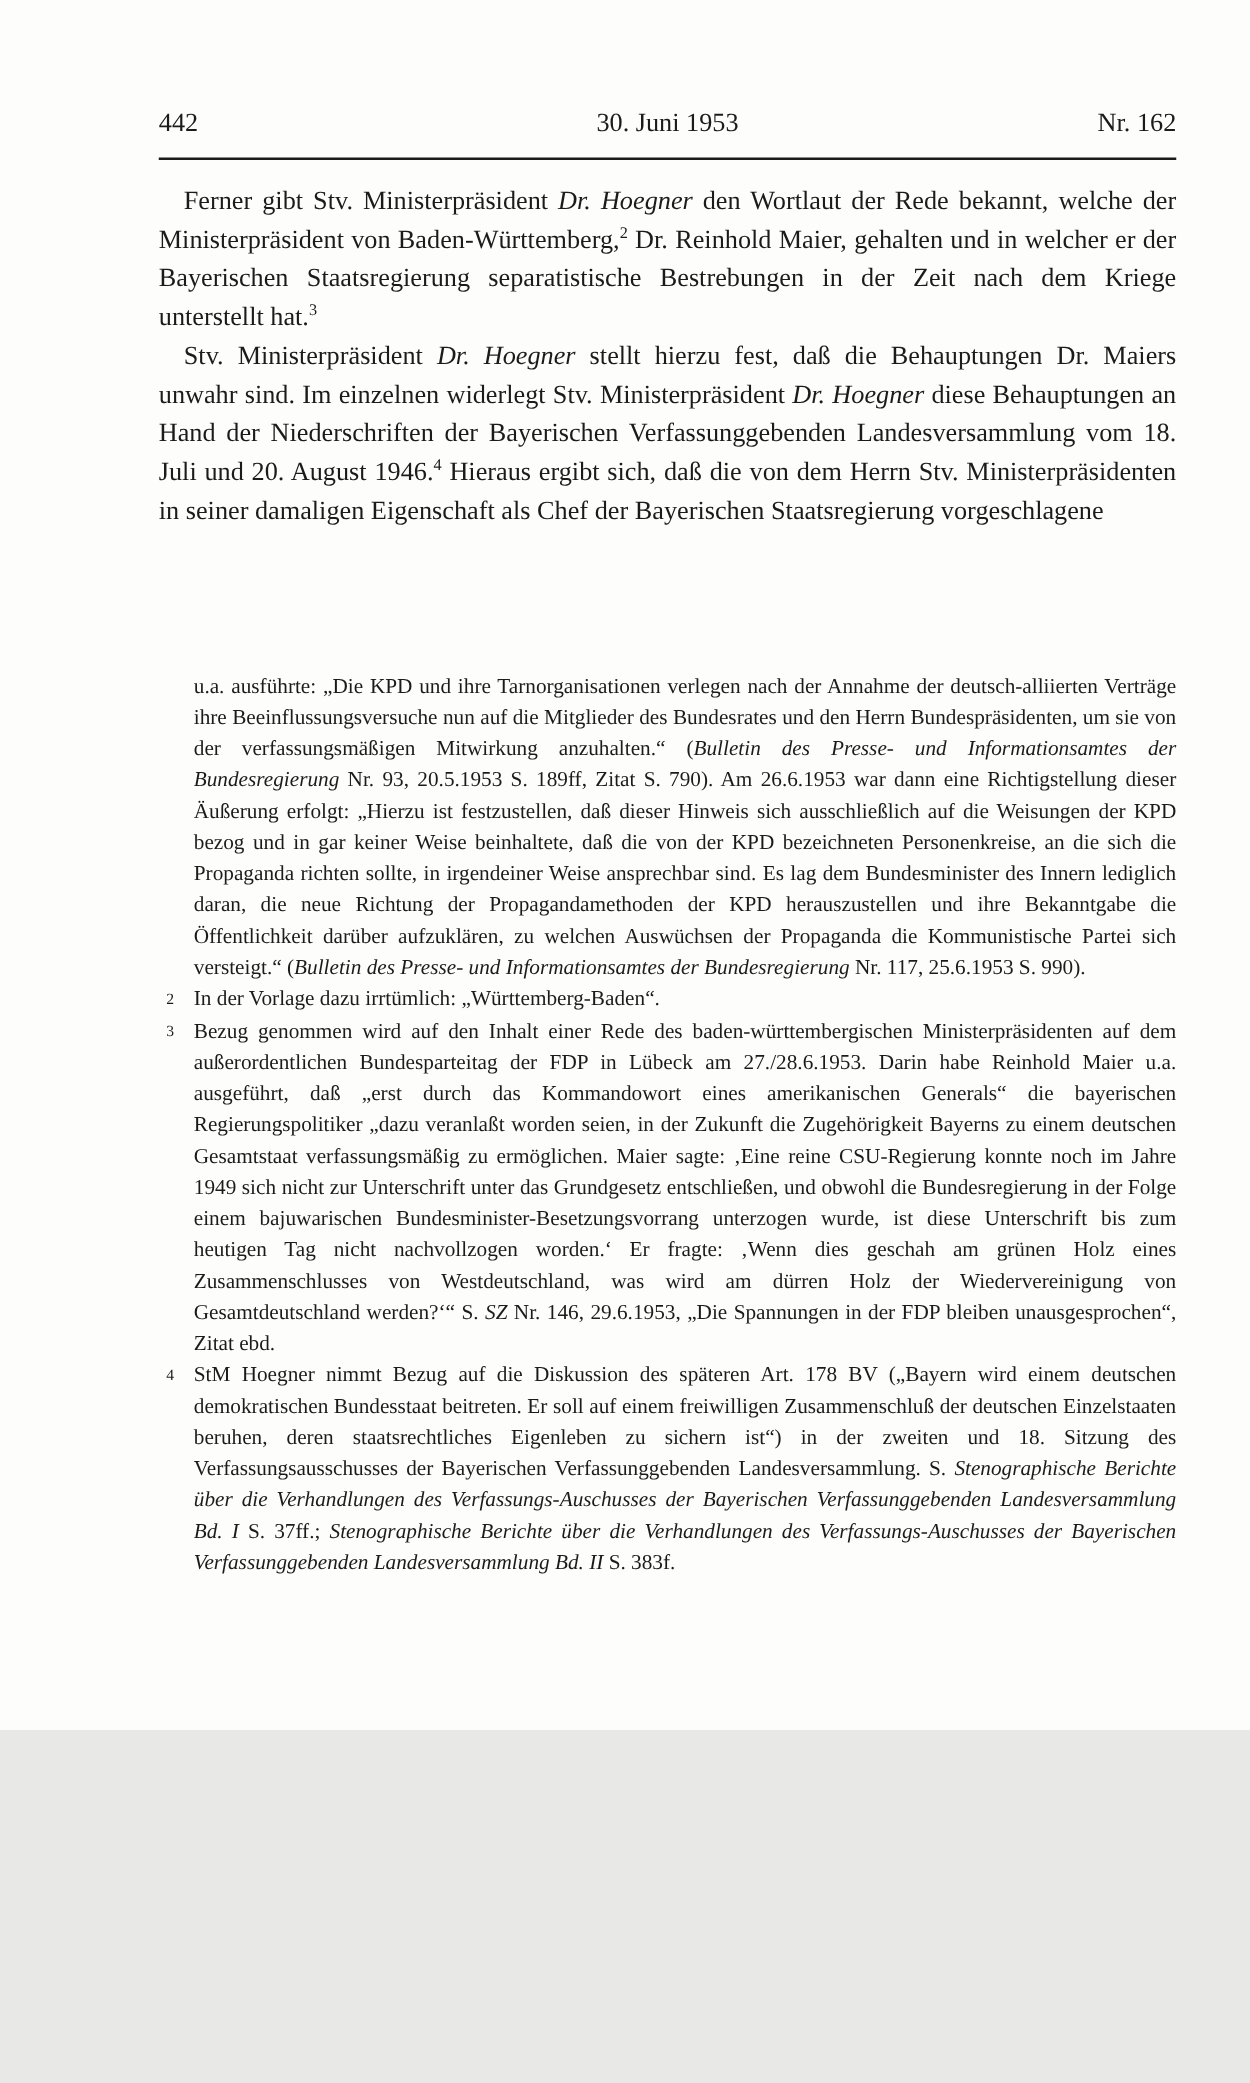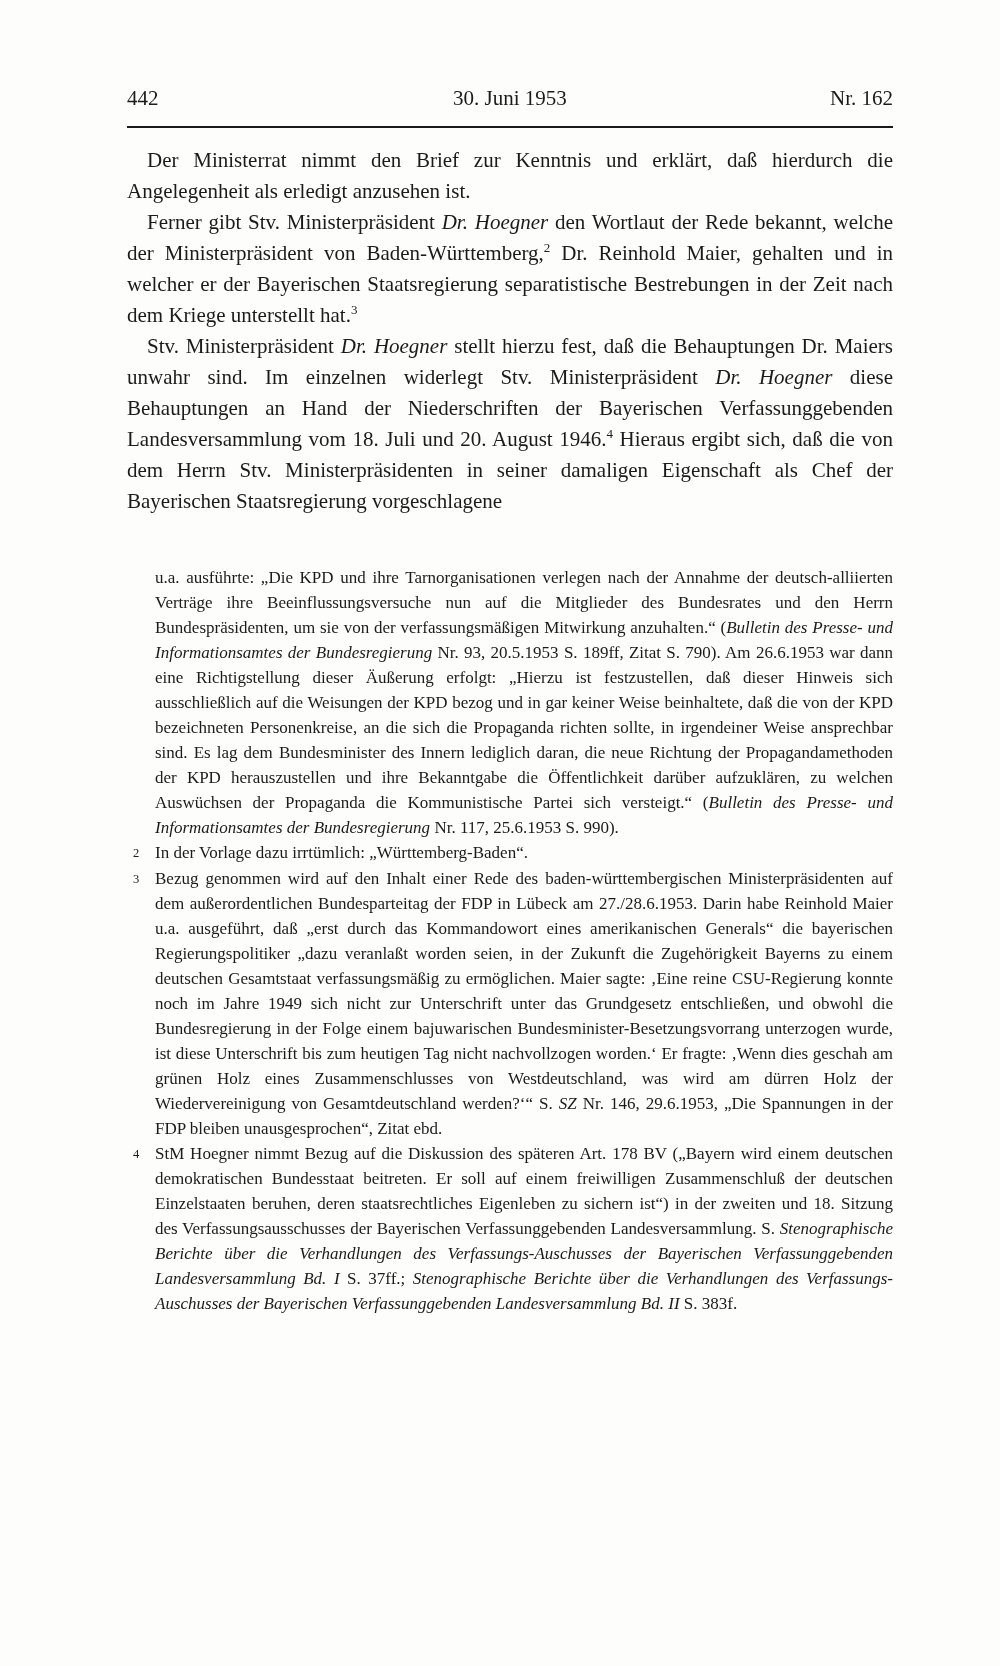--- a/index.html
+++ b/index.html
@@ -4,25 +4,25 @@
 <style>
   :root {
     --paper: #fdfdfb;
     --ink: #1b1b1b;
   }
   * { margin: 0; padding: 0; box-sizing: border-box; }
   html, body { background: #e8e8e6; }
   body { width: 1000px; }
   .page {
     width: 1000px;
-    height: 1666px;
+    height: 1384px;
     background: var(--paper);
     color: var(--ink);
     font-family: "Liberation Serif", "DejaVu Serif", serif;
-    padding: 74px 107px 0 127px;
+    padding: 74px 59px 0 127px;
     position: relative;
     overflow: hidden;
   }
   .page-header {
     display: grid;
     grid-template-columns: 1fr auto 1fr;
     align-items: baseline;
     font-size: 21px;
     line-height: 24px;
     padding-bottom: 16px;
@@ -41,21 +41,21 @@
     text-indent: 20px;
   }
   .it { font-style: italic; }
   .sup {
     font-size: 0.62em;
     vertical-align: super;
     line-height: 0;
     letter-spacing: 0;
   }
   .footnotes {
-    margin-top: 48px;
+    margin-top: 112px;
     font-size: 17px;
     line-height: 25px;
   }
   .footnote {
     display: flex;
     align-items: flex-start;
   }
   .fn-num {
     flex: 0 0 28px;
     width: 28px;
@@ -73,21 +73,20 @@
 <body>
 
 <div class="page">
   <header class="page-header">
     <span class="left">442</span>
     <span class="mid">30. Juni 1953</span>
     <span class="right">Nr. 162</span>
   </header>
 
   <main class="body-text" id="body-container">
-      <p class="para"><span>Der Ministerrat nimmt den Brief zur Kenntnis und erklärt, daß hierdurch die Angelegenheit als erledigt anzusehen ist.</span></p>
       <p class="para"><span>Ferner gibt Stv. Ministerpräsident </span><span class="it">Dr. Hoegner</span><span> den Wortlaut der Rede bekannt, welche der Ministerpräsident von Baden-Württemberg,</span><span class="sup">2</span><span> Dr. Reinhold Maier, gehalten und in welcher er der Bayerischen Staatsregierung separatistische Bestrebungen in der Zeit nach dem Kriege unterstellt hat.</span><span class="sup">3</span></p>
       <p class="para"><span>Stv. Ministerpräsident </span><span class="it">Dr. Hoegner</span><span> stellt hierzu fest, daß die Behauptungen Dr. Maiers unwahr sind. Im einzelnen widerlegt Stv. Ministerpräsident </span><span class="it">Dr. Hoegner</span><span> diese Behauptungen an Hand der Niederschriften der Bayerischen Verfassunggebenden Landesversammlung vom 18. Juli und 20. August 1946.</span><span class="sup">4</span><span> Hieraus ergibt sich, daß die von dem Herrn Stv. Ministerpräsidenten in seiner damaligen Eigenschaft als Chef der Bayerischen Staatsregierung vorgeschlagene</span></p>
     </main>
 
   <section class="footnotes" id="footnotes-container">
       <div class="footnote">
         <span class="fn-num"></span>
         <div class="fn-text"><span>u.a. ausführte: „Die KPD und ihre Tarnorganisationen verlegen nach der Annahme der deutsch-alliierten Verträge ihre Beeinflussungsversuche nun auf die Mitglieder des Bundesrates und den Herrn Bundespräsidenten, um sie von der verfassungsmäßigen Mitwirkung anzuhalten.“ (</span><span class="it">Bulletin des Presse- und Informationsamtes der Bundesregierung</span><span> Nr. 93, 20.5.1953 S. 189ff, Zitat S. 790). Am 26.6.1953 war dann eine Richtigstellung dieser Äußerung erfolgt: „Hierzu ist festzustellen, daß dieser Hinweis sich ausschließlich auf die Weisungen der KPD bezog und in gar keiner Weise beinhaltete, daß die von der KPD bezeichneten Personenkreise, an die sich die Propaganda richten sollte, in irgendeiner Weise ansprechbar sind. Es lag dem Bundesminister des Innern lediglich daran, die neue Richtung der Propagandamethoden der KPD herauszustellen und ihre Bekanntgabe die Öffentlichkeit darüber aufzuklären, zu welchen Auswüchsen der Propaganda die Kommunistische Partei sich versteigt.“ (</span><span class="it">Bulletin des Presse- und Informationsamtes der Bundesregierung</span><span> Nr. 117, 25.6.1953 S. 990).</span></div>
       </div>
       <div class="footnote">

